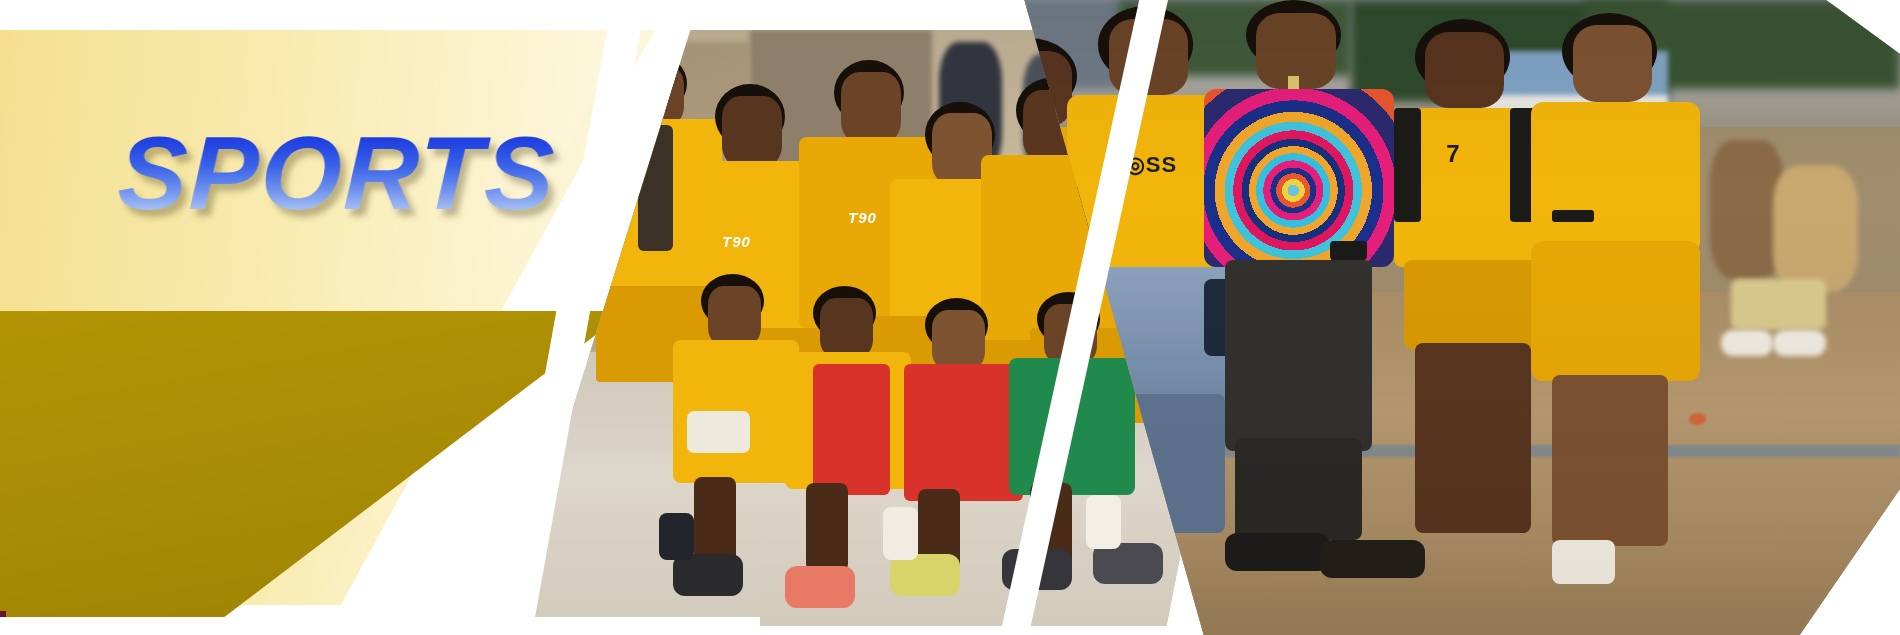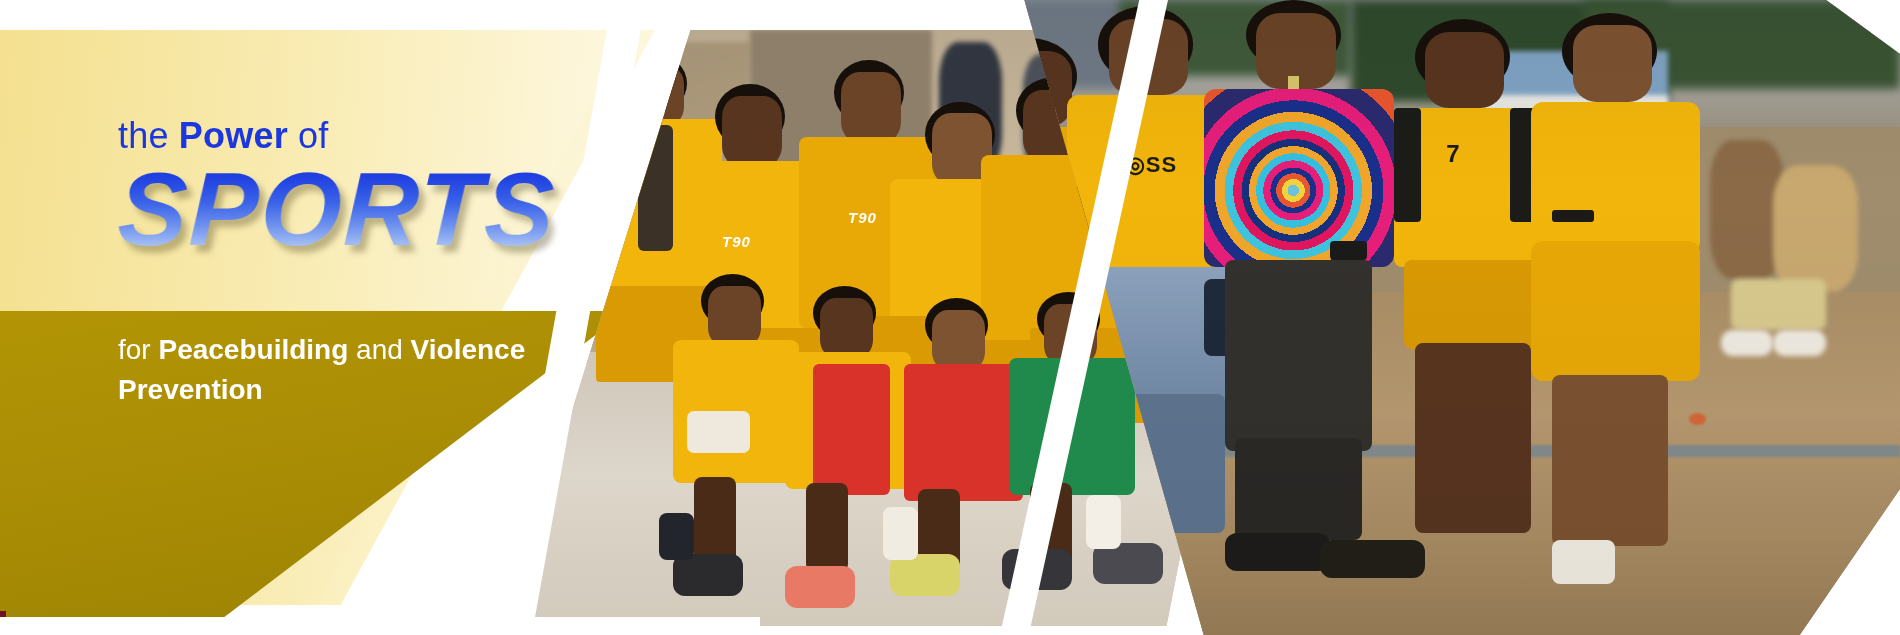--- a/index.html
+++ b/index.html
@@ -283,19 +283,17 @@
 
   <div class="sliver" style="left:498px;top:0;width:260px;height:635px;
               clip-path:polygon(0 100%, 44% 0, 57% 0, 13% 100%);"></div>
   <div class="sliver" style="left:1000px;top:0;width:240px;height:635px;
               clip-path:polygon(0 100%, 58% 0, 70% 0, 12% 100%);"></div>
 
   <div class="sliver" style="left:0;top:0;width:880px;height:30px;"></div>
   <div class="sliver" style="left:0;top:617px;width:760px;height:18px;"></div>
 
   <div class="headline-wrap">
-    <div class="kicker"><span>the </span><span class="b">Power</span><span> of</span></div>
     <div class="sports">SPORTS</div>
   </div>
 
-  <div class="tagline"><span>for </span><span class="b">Peacebuilding</span><span> and </span><span class="b">Violence Prevention</span></div>
 
 </div>
 
 </body></html>

